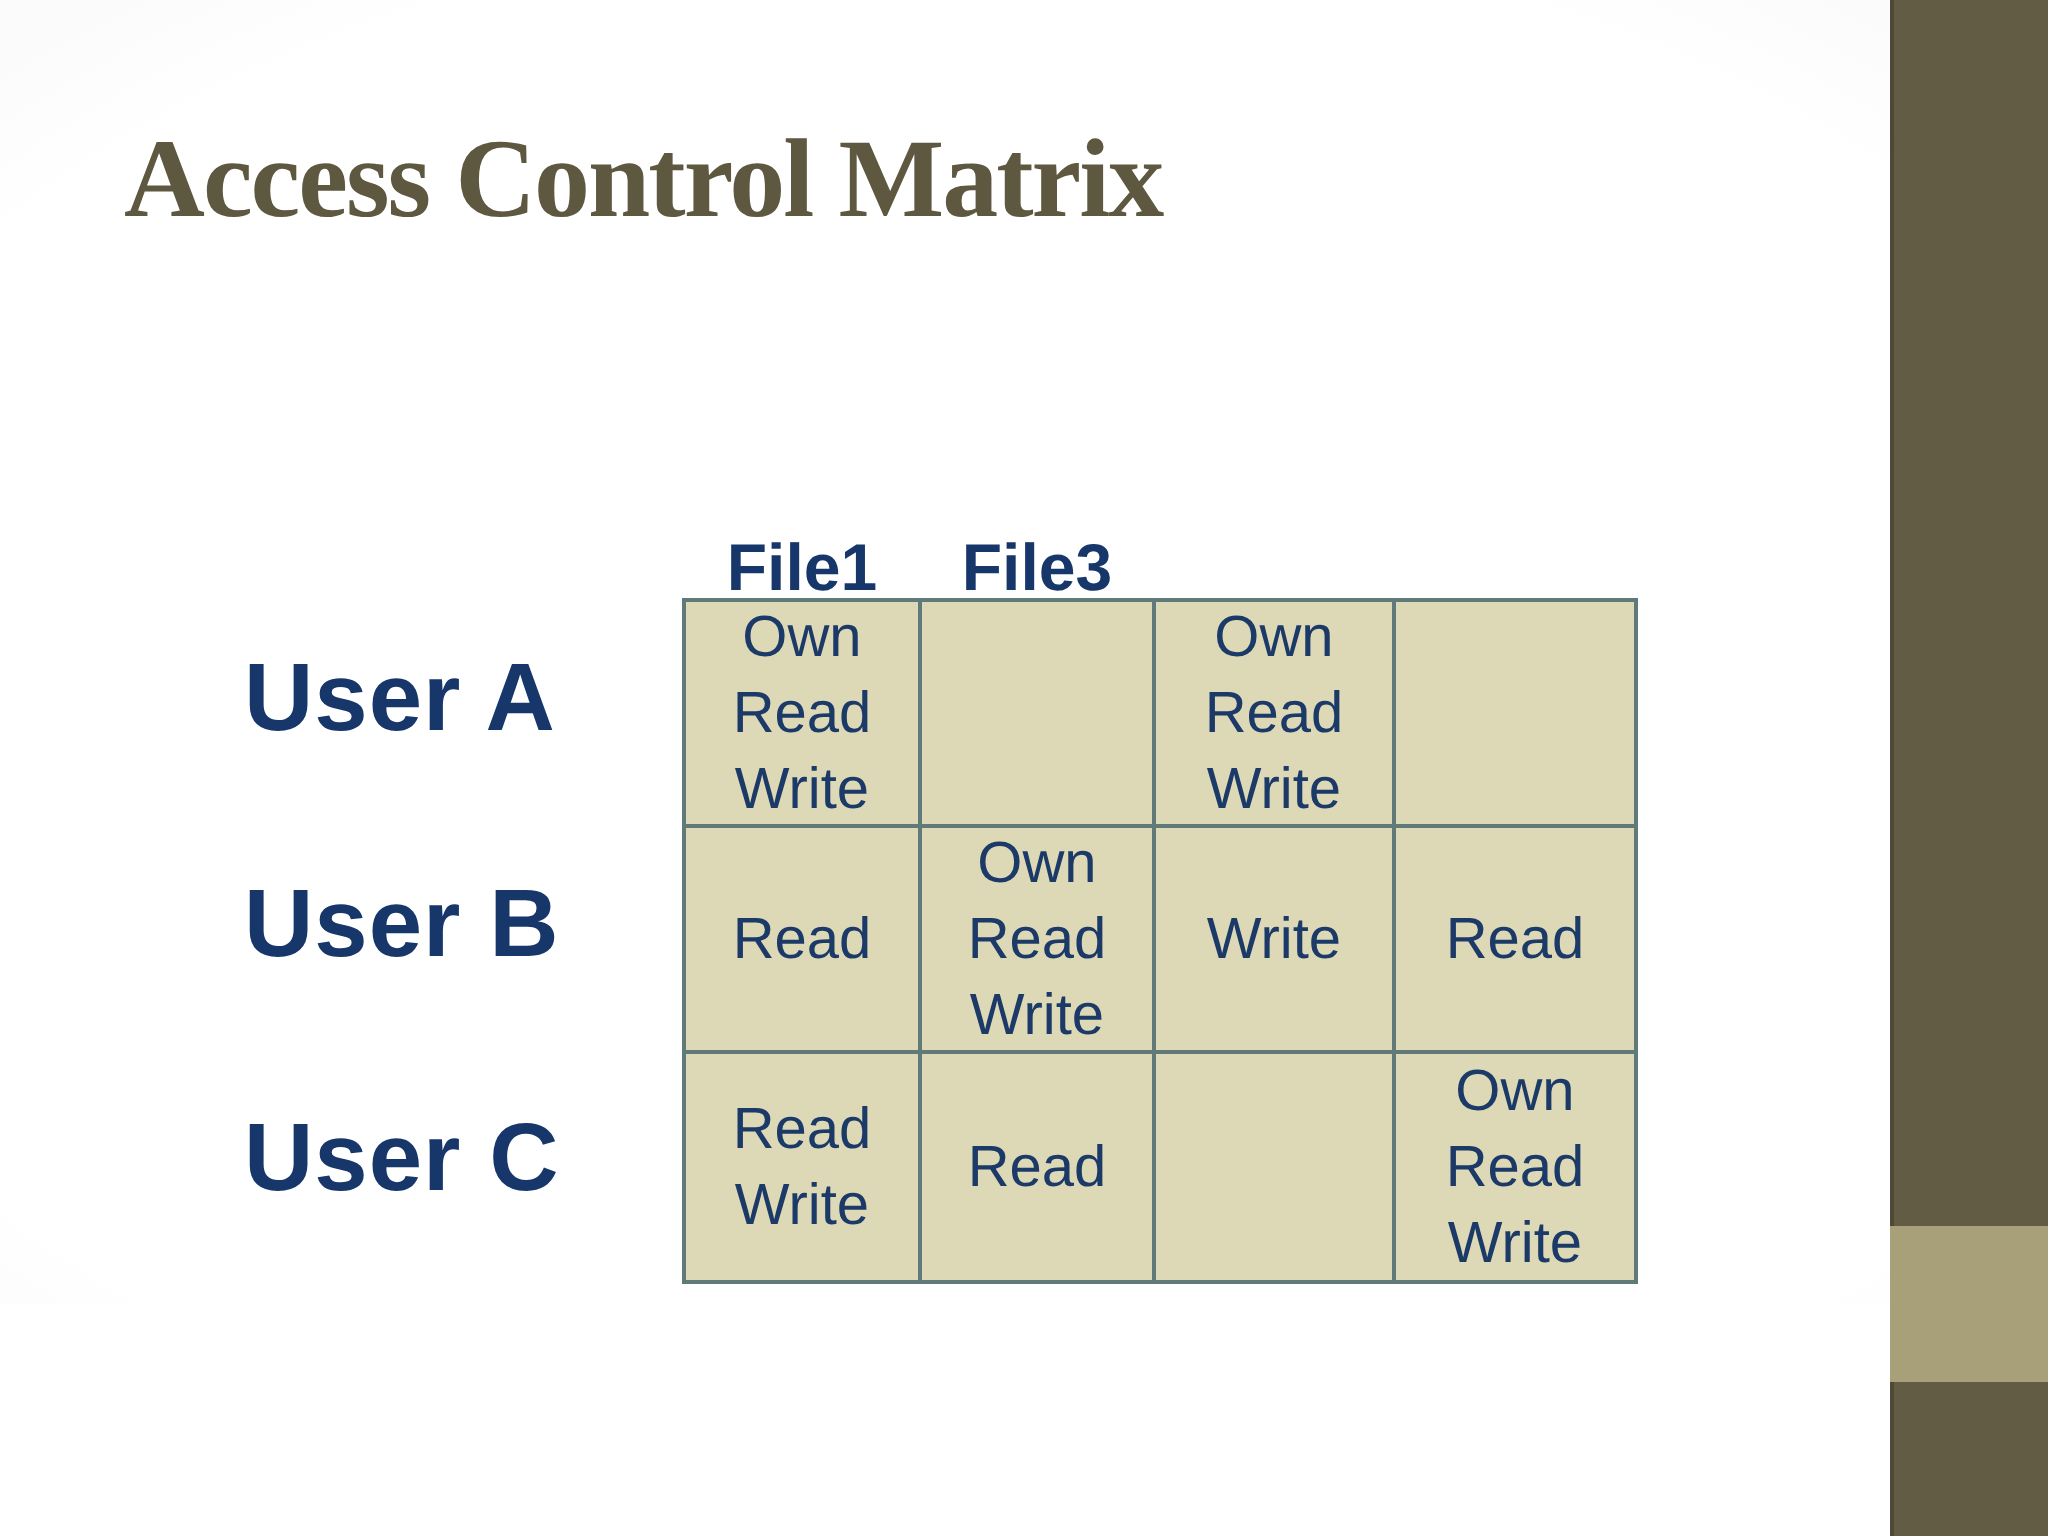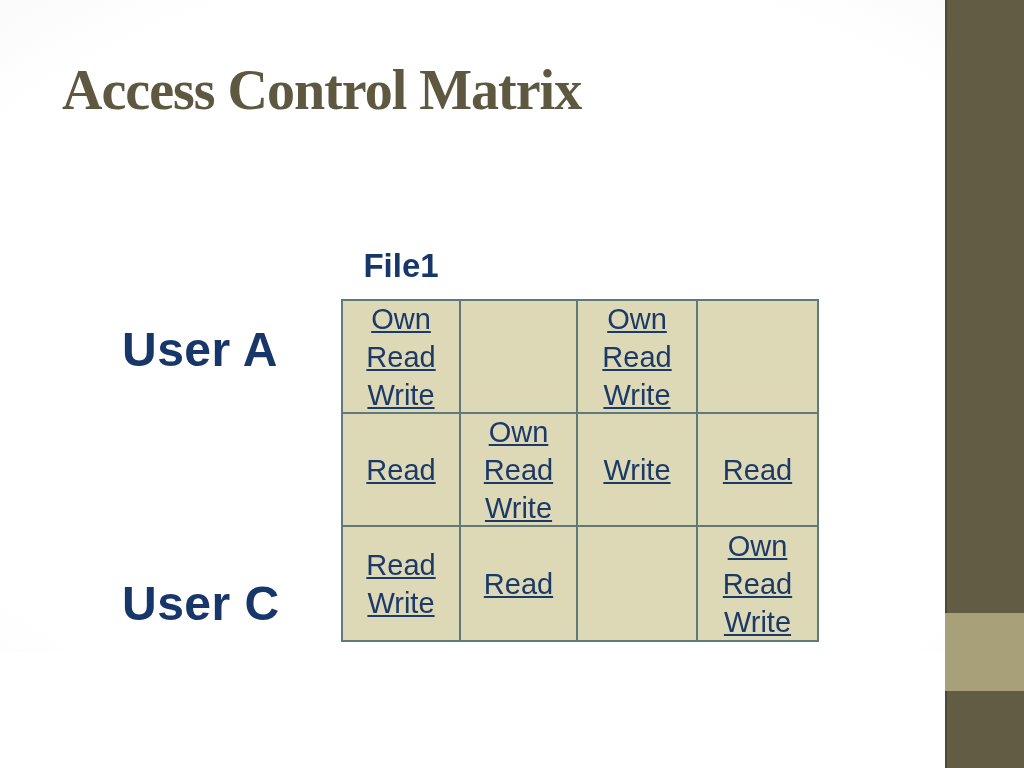--- a/index.html
+++ b/index.html
@@ -43,21 +43,21 @@
     font-family: "Liberation Serif", serif;
     font-weight: 700;
     font-size: 56px;
     letter-spacing: -1px;
     color: #5f5840;
   }
   
   .col-headers {
     position: absolute;
     left: 342px;
-    top: 245px;
+    top: 263px;
     display: grid;
     grid-template-columns: 118px 117px 120px 121px;
     height: 42px;
   }
   .col-header {
     text-align: center;
     line-height: 42px;
     font-weight: 700;
     font-size: 33px;
     color: #17376a;
@@ -70,21 +70,21 @@
     height: 40px;
     line-height: 40px;
     font-weight: 700;
     font-size: 48px;
     letter-spacing: 0.5px;
     color: #17376a;
     white-space: nowrap;
   }
   .row-a { top: 330px; }
   .row-b { top: 443px; }
-  .row-c { top: 584px; }
+  .row-c { top: 560px; }
   
   .grid {
     position: absolute;
     left: 341px;
     top: 299px;
     display: grid;
     grid-template-columns: 118px 117px 120px 121px;
     grid-template-rows: 113px 113px 115px;
     border: 1px solid #5f7a78;
   }
@@ -94,35 +94,36 @@
     background: #ddd8b6;
     display: flex;
     align-items: center;
     justify-content: center;
     text-align: center;
     white-space: pre-line;
     font-size: 29px;
     line-height: 38px;
     color: #1c3a68;
     overflow: hidden;
-    text-decoration: underline;
   }
 </style>
 </head>
 <body>
 
 <div class="slide">
 
   <h1 class="title">Access Control Matrix</h1>
 
   <div class="col-headers">
     <div class="col-header">File1</div>
+    <div class="col-header">File3</div>
   </div>
 
   <div class="row-header row-a">User A</div>
+  <div class="row-header row-b">User B</div>
   <div class="row-header row-c">User C</div>
 
   <div class="grid">
     <div class="cell">Own
 Read
 Write</div>
     <div class="cell"></div>
     <div class="cell">Own
 Read
 Write</div>

